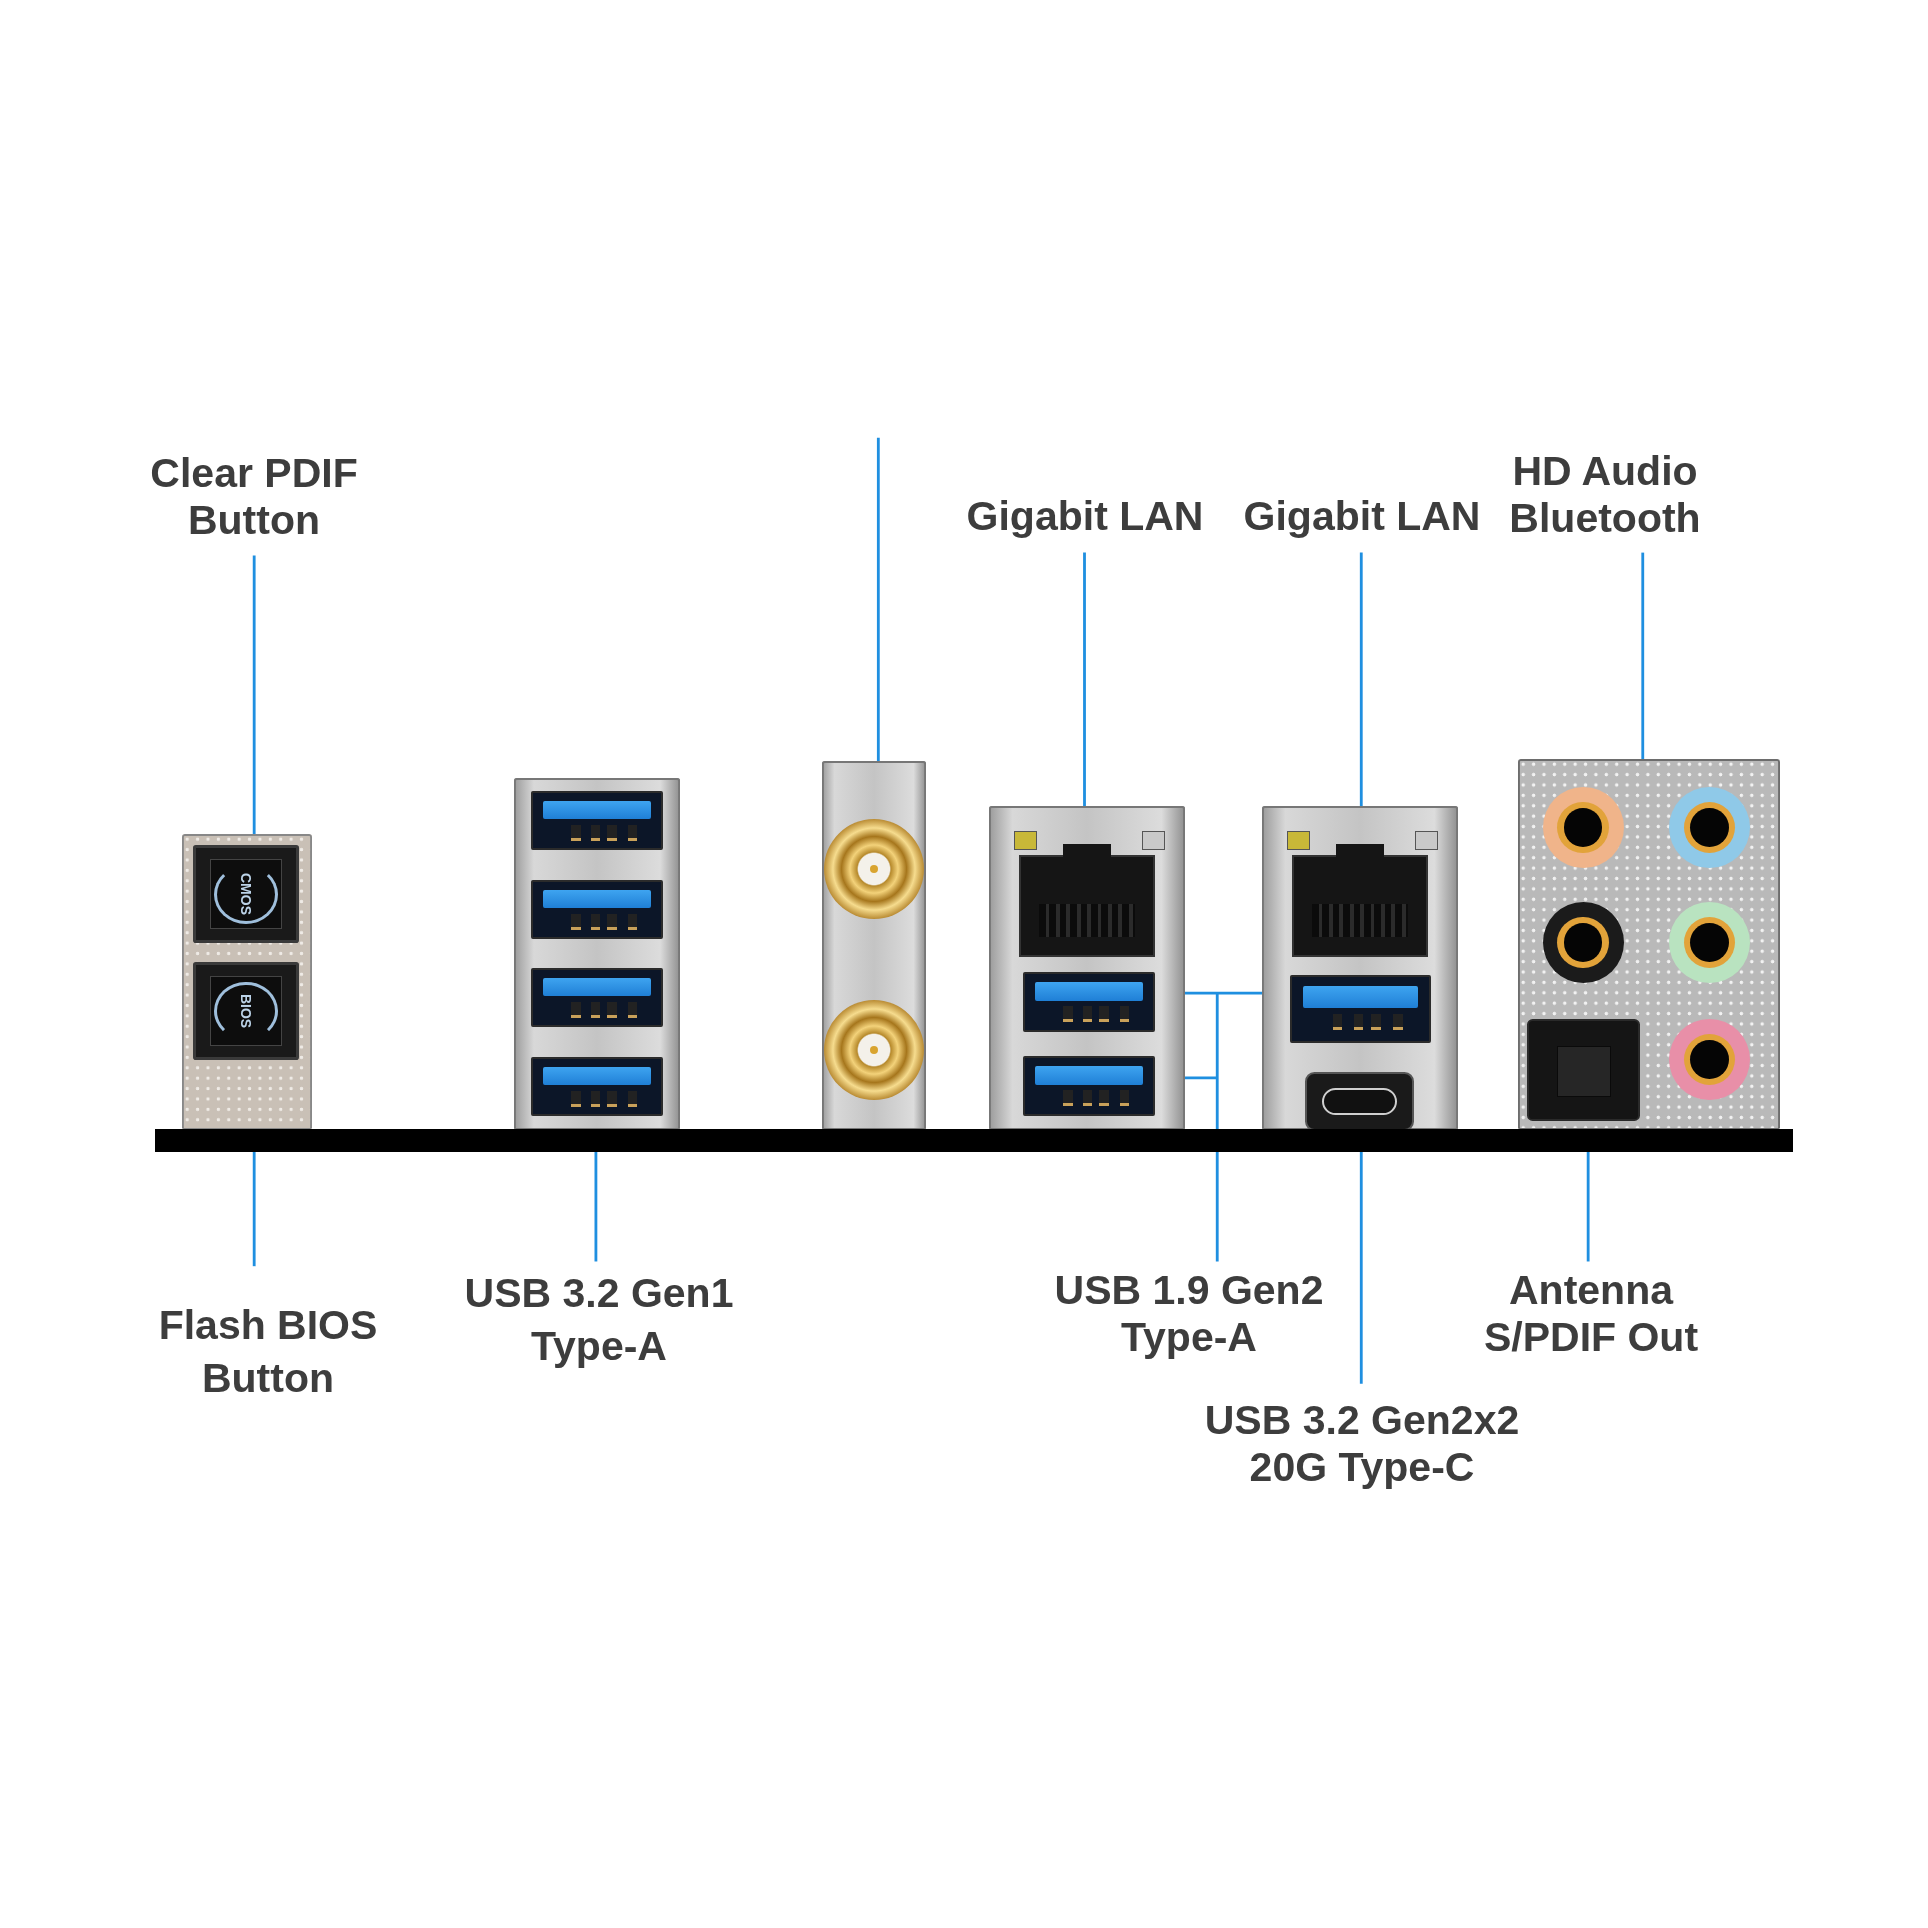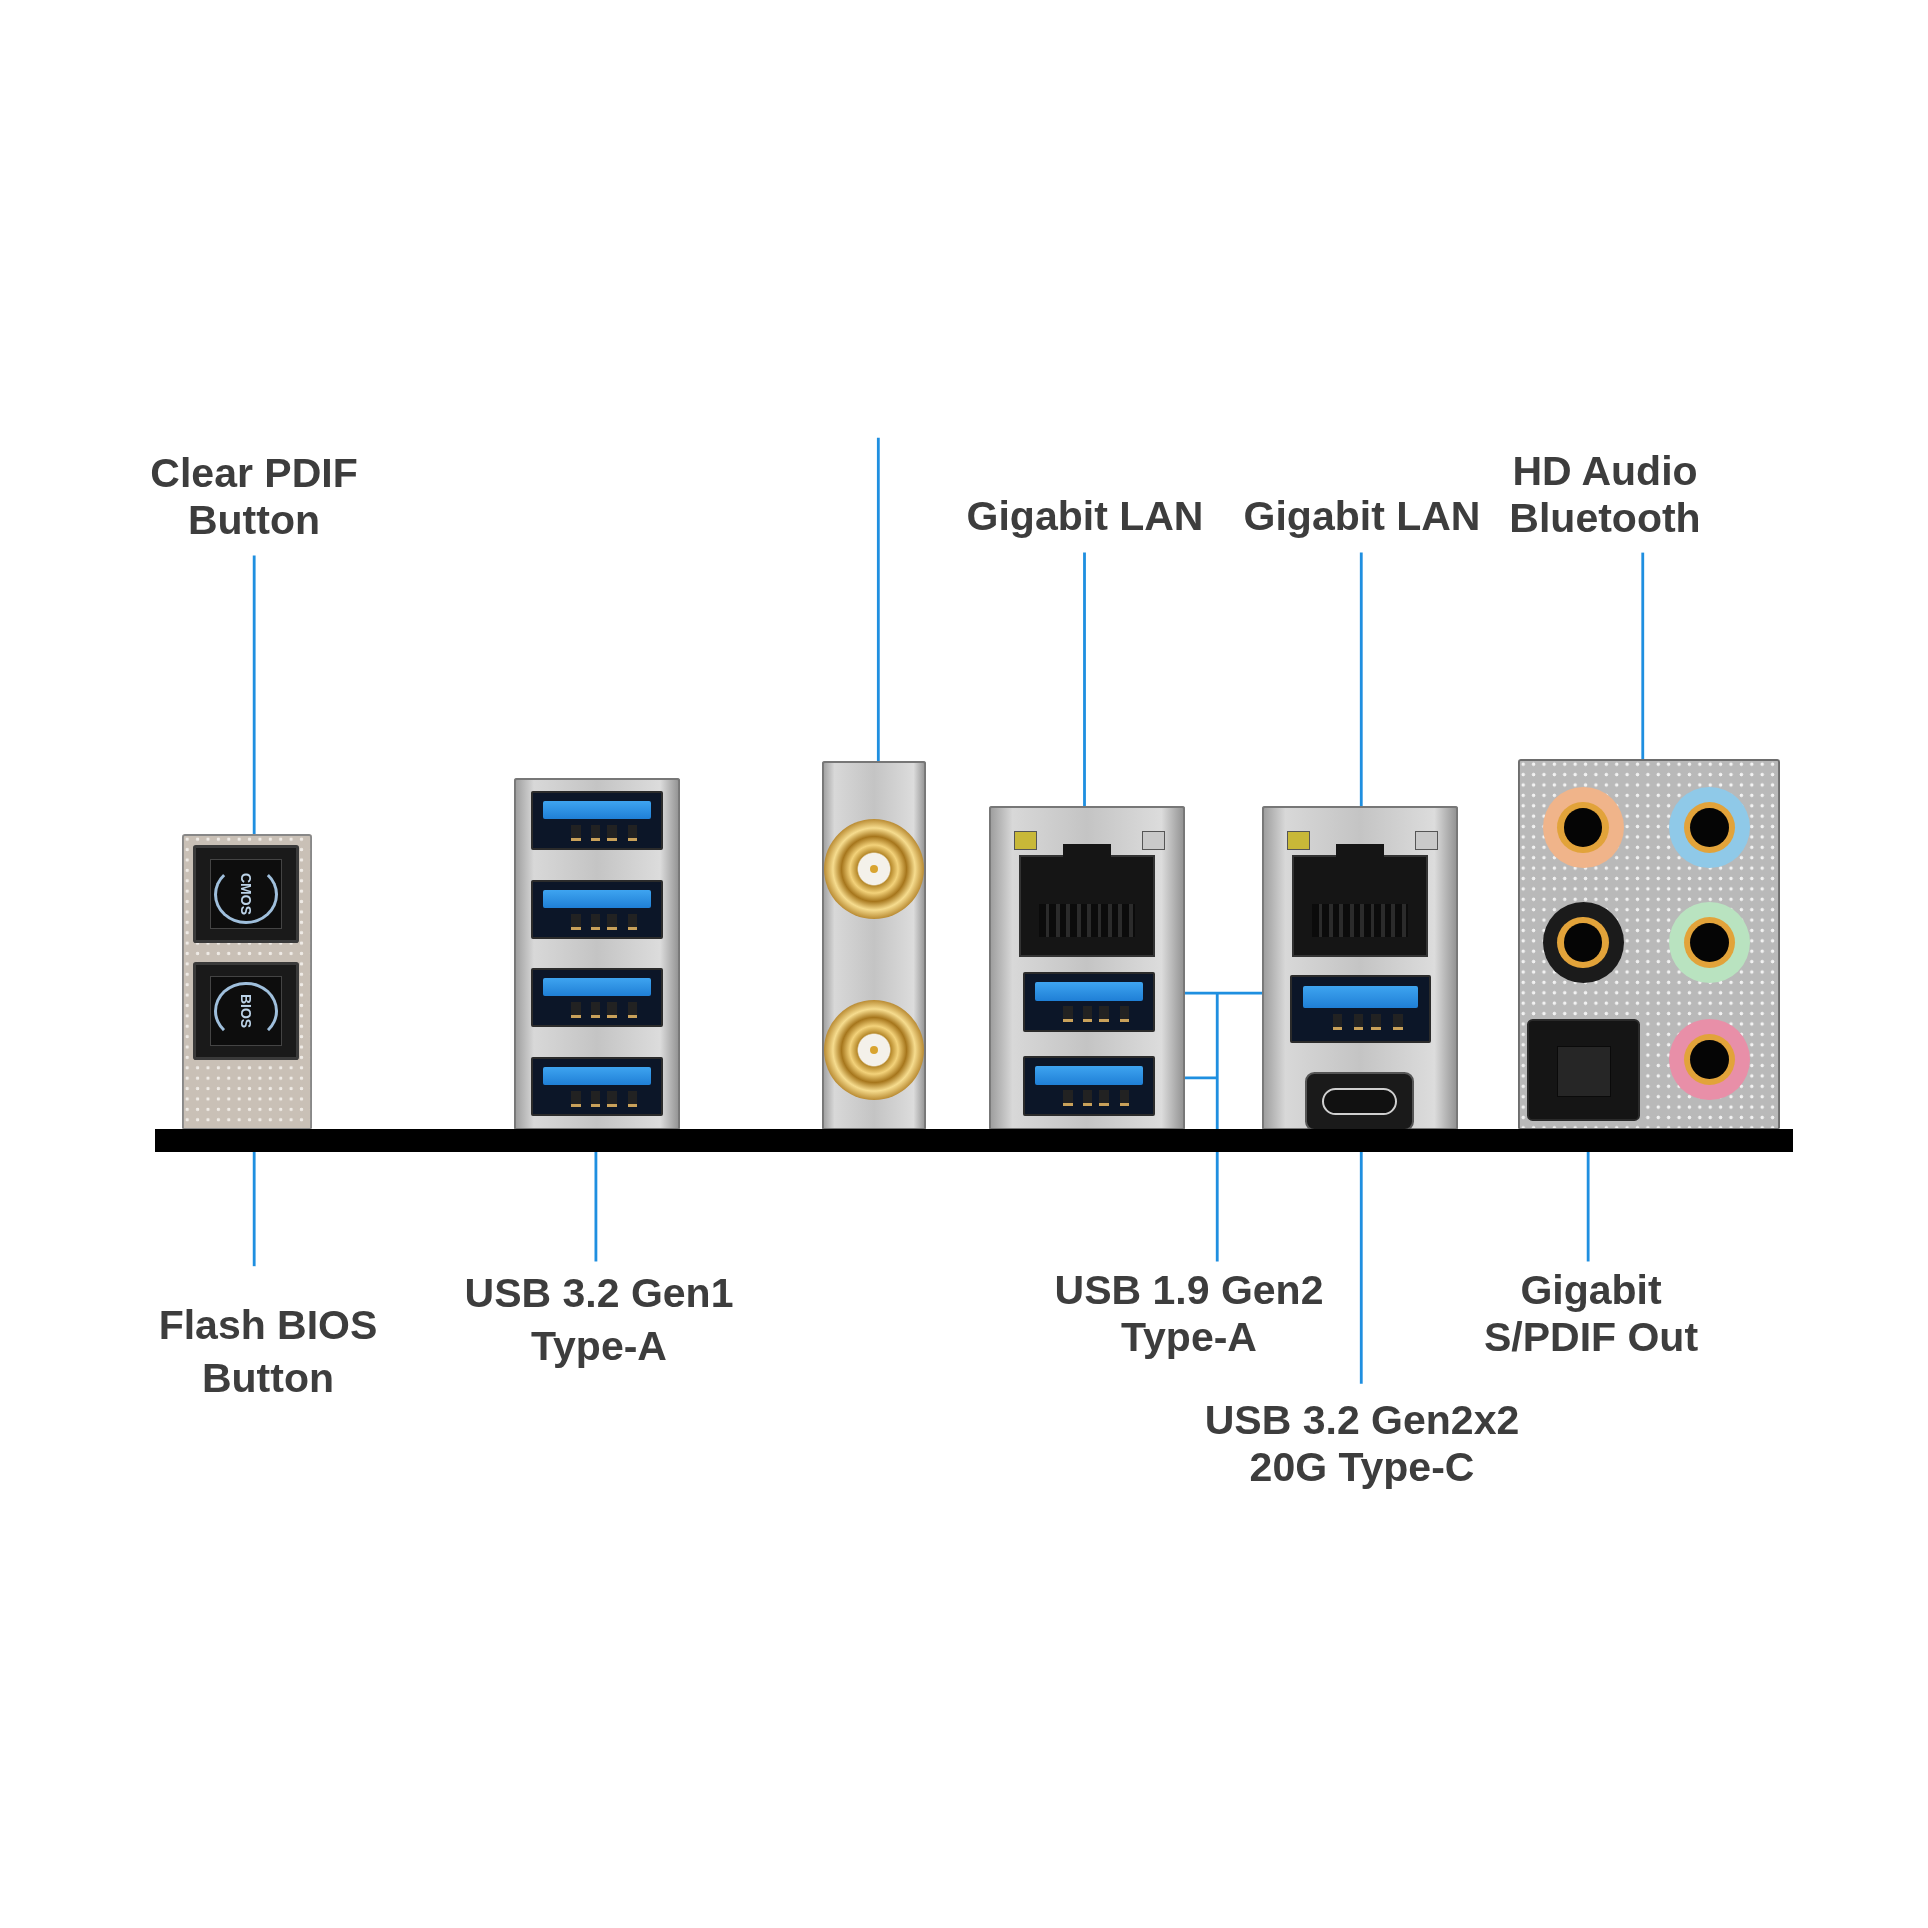--- a/index.html
+++ b/index.html
@@ -226,16 +226,16 @@
 </div>
 <div class="label" style="left:1189px;top:1267px;">
   <span>USB 1.9 Gen2</span>
     <span>Type-A</span>
 </div>
 <div class="label" style="left:1362px;top:1397px;">
   <span>USB 3.2 Gen2x2</span>
     <span>20G Type-C</span>
 </div>
 <div class="label" style="left:1591px;top:1267px;">
-  <span>Gigabit</span>
+  <span>Antenna</span>
     <span>S/PDIF Out</span>
 </div>
 
 
 </body></html>

